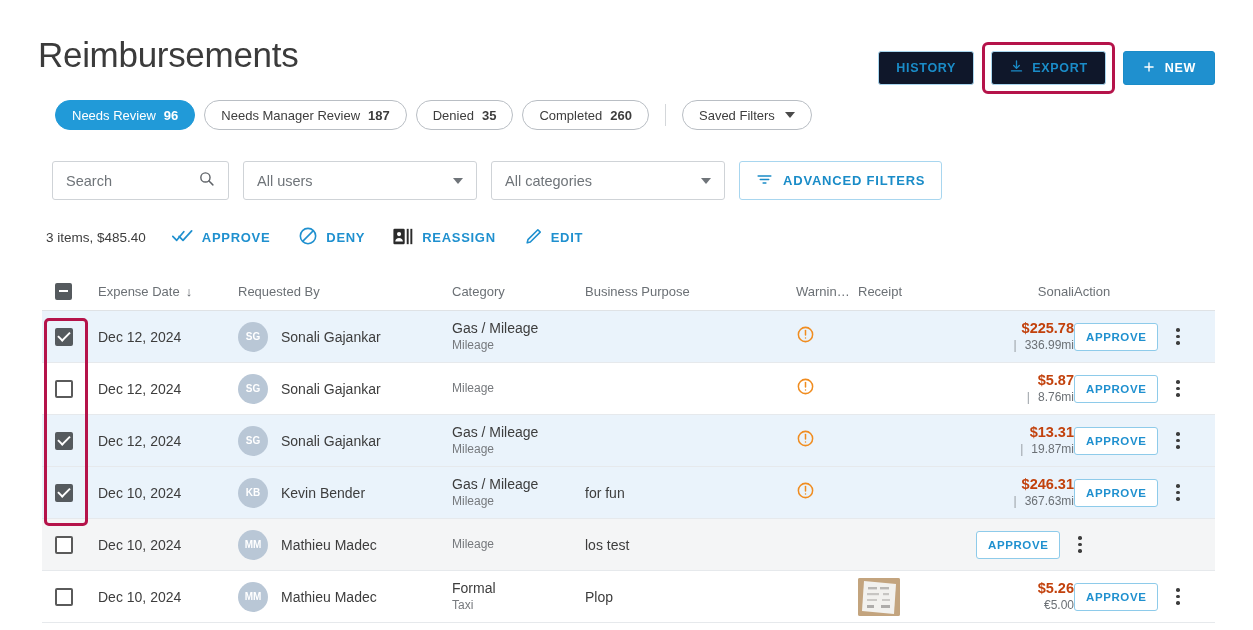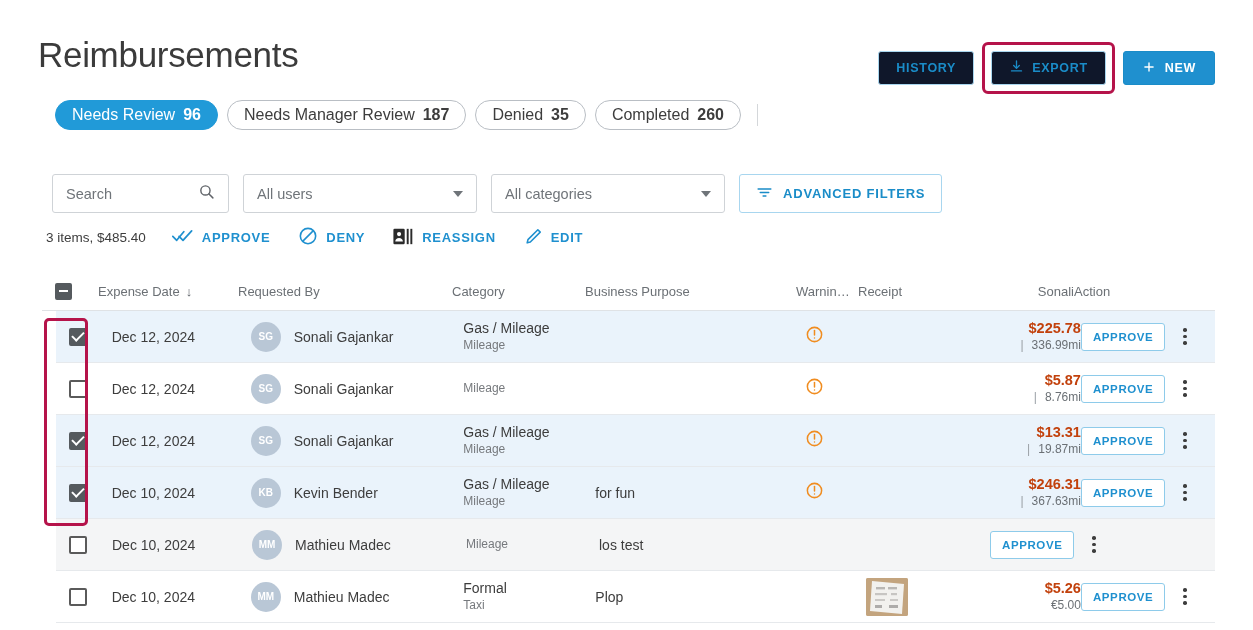--- a/index.html
+++ b/index.html
@@ -51,40 +51,40 @@
 
   
   .chips {
     position: absolute; left: 55px; top: 100px;
     display: flex; align-items: center; gap: 9px;
   }
   .chip {
     height: 30px; padding: 0 16px; border-radius: 16px;
     border: 1px solid #b9bec4; background: #ffffff;
     display: flex; align-items: center; gap: 8px;
-    font-size: 16px; color: #3d3d3d; box-sizing: border-box;
+    font-size: 13px; color: #3d3d3d; box-sizing: border-box;
     cursor: pointer; white-space: nowrap;
   }
   .chip.active {
     background: #219ad8; border-color: #219ad8; color: #ffffff;
   }
   .chip .cnt { font-weight: bold; }
   .chip-divider {
     width: 1px; height: 22px; background: #d4d7da; margin: 0 7px;
   }
   .caret {
     width: 0; height: 0; border-left: 5px solid transparent;
     border-right: 5px solid transparent; border-top: 6px solid #4a4a4a;
     margin-left: 2px;
   }
 
   
   .filterbar {
     position: absolute; left: 52px; top: 161px;
-    display: flex; align-items: center; gap: 14px; margin-top: 13px;
+    display: flex; align-items: center; gap: 14px;
   }
   .field {
     height: 39px; border: 1px solid #cfd3d7; border-radius: 3px;
     background: #ffffff; display: flex; align-items: center;
     padding: 0 13px; box-sizing: border-box; cursor: text;
   }
   .field .txt { font-size: 14.5px; color: #6f7479; flex: 1; }
   .field-search { width: 177px; justify-content: space-between; }
   .field-select { cursor: pointer; justify-content: space-between; }
   .sel-caret {
@@ -126,21 +126,21 @@
   .col-req   { width: 214px; }
   .col-cat   { width: 133px; }
   .col-purp  { width: 211px; }
   .col-warn  { width: 62px; }
   .col-rec   { width: 118px; }
   .col-amt   { width: 98px; justify-content: flex-end; text-align: right; }
   .col-act   { width: 135px; }
 
   .row {
     display: flex; align-items: center; height: 52px;
-    border-bottom: 1px solid #e6e9ec; box-sizing: border-box; margin-left: 14px;
+    border-bottom: 1px solid #e6e9ec; box-sizing: border-box;
   }
   .row.sel { background: #eaf3fb; }
   .row.hov { background: #f4f5f6; }
   .row.plain { background: #ffffff; }
 
   .cell { box-sizing: border-box; display: flex; align-items: center; }
   .cell-date { font-size: 14px; color: #3d3d3d; }
   .cell-req { display: flex; align-items: center; gap: 13px; }
   .avatar {
     width: 30px; height: 30px; border-radius: 50%; background: #b9c7d6;
@@ -246,20 +246,24 @@
     </div>
     <div class="chip">
       <span>Denied</span>
       <span class="cnt">35</span>
     </div>
     <div class="chip">
       <span>Completed</span>
       <span class="cnt">260</span>
     </div>
     <div class="chip-divider"></div>
+    <div class="chip">
+      <span>Saved Filters</span>
+      <span class="caret"></span>
+    </div>
   </div>
 
   <div class="filterbar">
     <div class="field field-search">
       <span class="txt">Search</span>
       <span>
         <svg width="17" height="17" viewBox="0 0 24 24" fill="none" stroke="#5f6368" stroke-width="2" stroke-linecap="round">
           <circle cx="10.5" cy="10.5" r="6.5"></circle>
             <path d="M15.5 15.5L21 21"></path>
         </svg>

